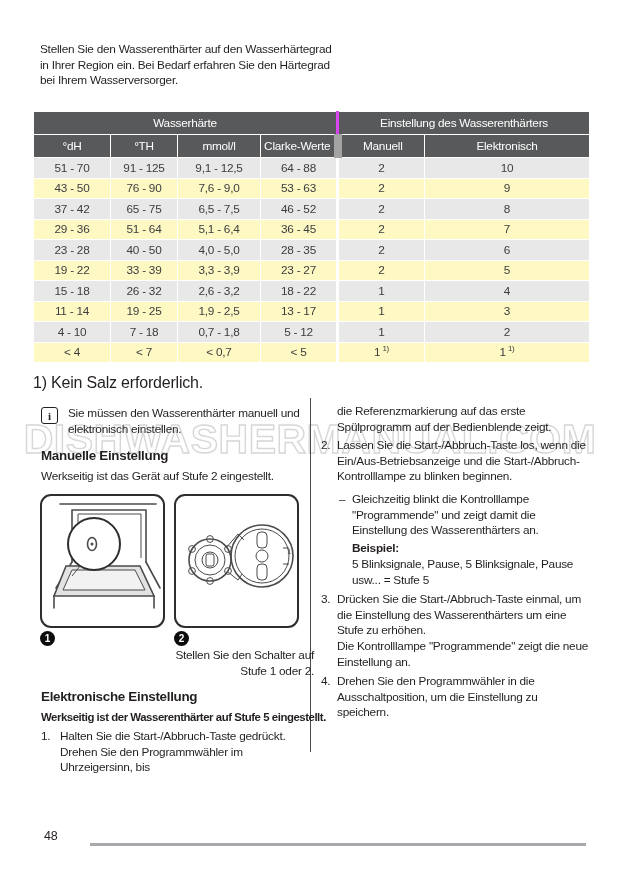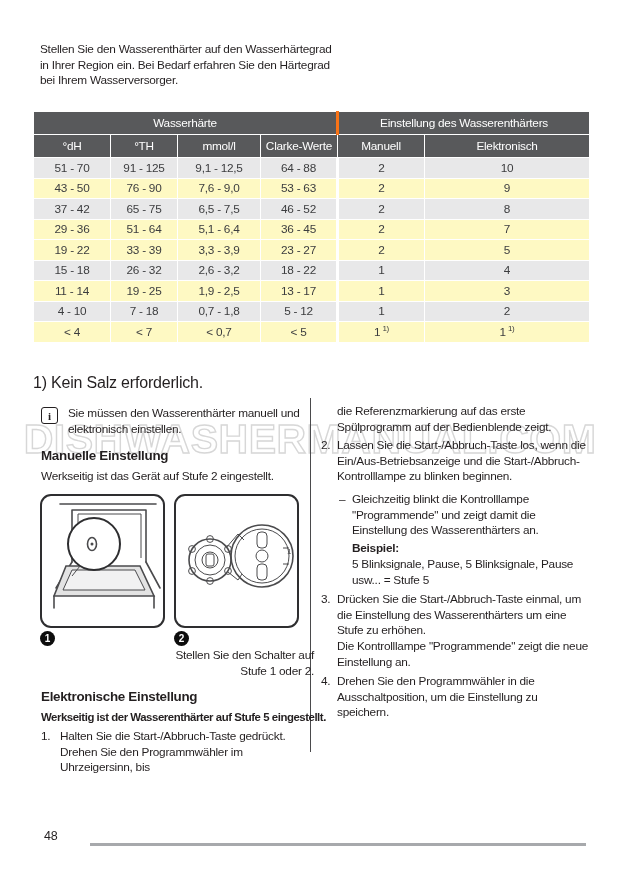--- a/index.html
+++ b/index.html
@@ -93,28 +93,28 @@
         <col style="width:77px">
           <col style="width:67px">
           <col style="width:83px">
         <col style="width:77px">
           <col style="width:87px">
           <col style="width:165px">
       </colgroup>
       <thead>
         <tr>
           <th colspan="4">Wasserhärte</th>
-          <th colspan="2" style="border-left:3px solid #f97316">Einstellung des Wasserenthärters</th>
+          <th colspan="2" style="border-left:3px solid #d946ef">Einstellung des Wasserenthärters</th>
         </tr>
         <tr>
           <th>°dH</th>
           <th>°TH</th>
           <th>mmol/l</th>
           <th>Clarke-Werte</th>
-          <th style="border-left:1px solid #a3a3a3">Manuell</th>
+          <th style="border-left:8px solid #a3a3a3">Manuell</th>
           <th>Elektronisch</th>
         </tr>
       </thead>
       <tbody>
         <tr class="r-light">
           <td>51 - 70</td>
           <td>91 - 125</td>
           <td>9,1 - 12,5</td>
           <td>64 - 88</td>
           <td style="border-left:3px solid #fff">2</td>
@@ -136,20 +136,28 @@
           <td style="border-left:3px solid #fff">2</td>
           <td>8</td>
         </tr>
         <tr class="r-dark">
           <td>29 - 36</td>
           <td>51 - 64</td>
           <td>5,1 - 6,4</td>
           <td>36 - 45</td>
           <td style="border-left:3px solid #fff">2</td>
           <td>7</td>
+        </tr>
+        <tr class="r-light">
+          <td>23 - 28</td>
+          <td>40 - 50</td>
+          <td>4,0 - 5,0</td>
+          <td>28 - 35</td>
+          <td style="border-left:3px solid #fff">2</td>
+          <td>6</td>
         </tr>
         <tr class="r-dark">
           <td>19 - 22</td>
           <td>33 - 39</td>
           <td>3,3 - 3,9</td>
           <td>23 - 27</td>
           <td style="border-left:3px solid #fff">2</td>
           <td>5</td>
         </tr>
         <tr class="r-light">

